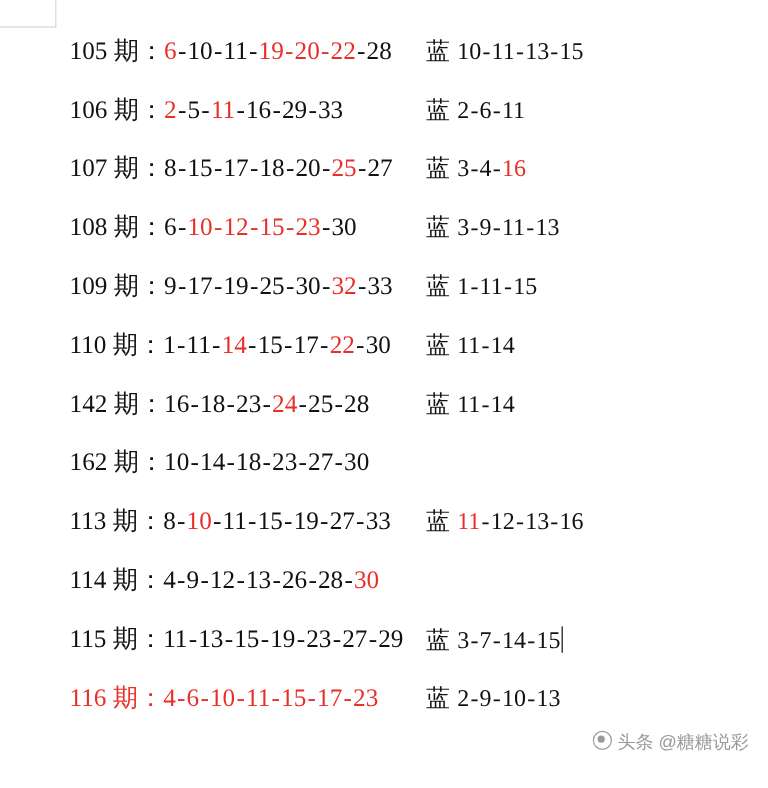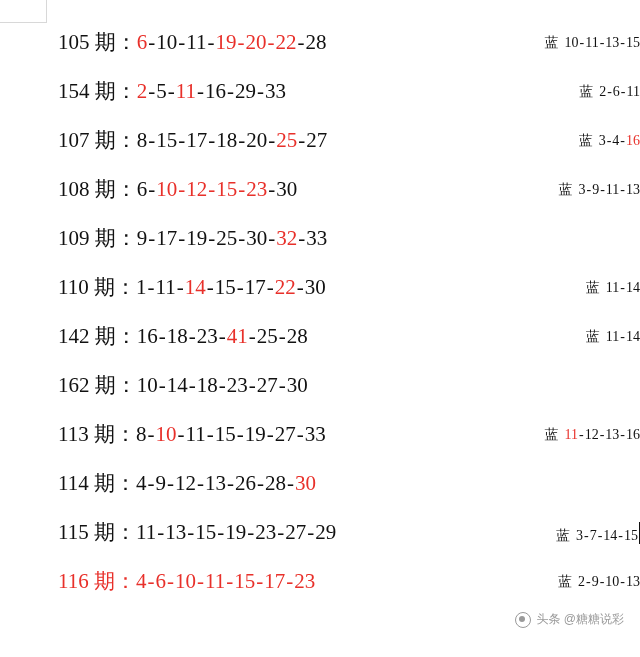--- a/index.html
+++ b/index.html
@@ -48,24 +48,23 @@
   .col-left {
     width: 355px;
     padding-left: 58px;
     box-sizing: border-box;
     font-size: 21px;
     line-height: 1;
     color: #111111;
   }
   .col-right {
     flex: 1;
-    font-size: 14px;
+    font-size: 20px;
     line-height: 1;
     color: #111111;
-    text-align: right;
   }
   .label {
     letter-spacing: 0px;
   }
   .num {
     color: #111111;
   }
   .num.hot {
     color: #e8302a;
   }
@@ -90,25 +89,25 @@
     width: 1px;
     height: 22px;
     background: #111111;
     vertical-align: -4px;
     margin-left: 1px;
   }
   .watermark {
     position: absolute;
     right: 16px;
     bottom: 14px;
-    font-size: 12px;
+    font-size: 15px;
     color: #9a9a9a;
     font-family: "Liberation Sans", "DejaVu Sans", sans-serif;
     display: flex;
-    align-items: center;
+    align-items: flex-start;
     gap: 5px;
   }
   .wm-badge {
     display: inline-block;
     width: 14px;
     height: 14px;
     border-radius: 50%;
     border: 1px solid #9a9a9a;
     position: relative;
   }
@@ -127,40 +126,41 @@
 <body>
 
 <div id="page">
   <div class="corner-notch"></div>
   <div class="rows" id="rows">
       <div class="row">
         <div class="col-left"><span class="label">105</span><span class="label"> 期：</span><span class="num hot">6</span><span class="sep">-</span><span class="num">10</span><span class="sep">-</span><span class="num">11</span><span class="sep">-</span><span class="num hot">19</span><span class="sep hot">-</span><span class="num hot">20</span><span class="sep hot">-</span><span class="num hot">22</span><span class="sep">-</span><span class="num">28</span></div>
         <div class="col-right"><span class="blue-label">蓝</span><span class="num">10</span><span class="sep">-</span><span class="num">11</span><span class="sep">-</span><span class="num">13</span><span class="sep">-</span><span class="num">15</span></div>
       </div>
       <div class="row">
-        <div class="col-left"><span class="label">154</span><span class="label"> 期：</span><span class="num hot">2</span><span class="sep">-</span><span class="num">5</span><span class="sep">-</span><span class="num hot">11</span><span class="sep">-</span><span class="num">16</span><span class="sep">-</span><span class="num">29</span><span class="sep">-</span><span class="num">33</span></div>
+        <div class="col-left"><span class="label">106</span><span class="label"> 期：</span><span class="num hot">2</span><span class="sep">-</span><span class="num">5</span><span class="sep">-</span><span class="num hot">11</span><span class="sep">-</span><span class="num">16</span><span class="sep">-</span><span class="num">29</span><span class="sep">-</span><span class="num">33</span></div>
         <div class="col-right"><span class="blue-label">蓝</span><span class="num">2</span><span class="sep">-</span><span class="num">6</span><span class="sep">-</span><span class="num">11</span></div>
       </div>
       <div class="row">
         <div class="col-left"><span class="label">107</span><span class="label"> 期：</span><span class="num">8</span><span class="sep">-</span><span class="num">15</span><span class="sep">-</span><span class="num">17</span><span class="sep">-</span><span class="num">18</span><span class="sep">-</span><span class="num">20</span><span class="sep">-</span><span class="num hot">25</span><span class="sep">-</span><span class="num">27</span></div>
         <div class="col-right"><span class="blue-label">蓝</span><span class="num">3</span><span class="sep">-</span><span class="num">4</span><span class="sep">-</span><span class="num hot">16</span></div>
       </div>
       <div class="row">
         <div class="col-left"><span class="label">108</span><span class="label"> 期：</span><span class="num">6</span><span class="sep">-</span><span class="num hot">10</span><span class="sep hot">-</span><span class="num hot">12</span><span class="sep hot">-</span><span class="num hot">15</span><span class="sep hot">-</span><span class="num hot">23</span><span class="sep">-</span><span class="num">30</span></div>
         <div class="col-right"><span class="blue-label">蓝</span><span class="num">3</span><span class="sep">-</span><span class="num">9</span><span class="sep">-</span><span class="num">11</span><span class="sep">-</span><span class="num">13</span></div>
       </div>
       <div class="row">
         <div class="col-left"><span class="label">109</span><span class="label"> 期：</span><span class="num">9</span><span class="sep">-</span><span class="num">17</span><span class="sep">-</span><span class="num">19</span><span class="sep">-</span><span class="num">25</span><span class="sep">-</span><span class="num">30</span><span class="sep">-</span><span class="num hot">32</span><span class="sep">-</span><span class="num">33</span></div>
+        <div class="col-right"><span class="blue-label">蓝</span><span class="num">1</span><span class="sep">-</span><span class="num">11</span><span class="sep">-</span><span class="num">15</span></div>
       </div>
       <div class="row">
         <div class="col-left"><span class="label">110</span><span class="label"> 期：</span><span class="num">1</span><span class="sep">-</span><span class="num">11</span><span class="sep">-</span><span class="num hot">14</span><span class="sep">-</span><span class="num">15</span><span class="sep">-</span><span class="num">17</span><span class="sep">-</span><span class="num hot">22</span><span class="sep">-</span><span class="num">30</span></div>
         <div class="col-right"><span class="blue-label">蓝</span><span class="num">11</span><span class="sep">-</span><span class="num">14</span></div>
       </div>
       <div class="row">
-        <div class="col-left"><span class="label">142</span><span class="label"> 期：</span><span class="num">16</span><span class="sep">-</span><span class="num">18</span><span class="sep">-</span><span class="num">23</span><span class="sep">-</span><span class="num hot">41</span><span class="sep">-</span><span class="num">25</span><span class="sep">-</span><span class="num">28</span></div>
+        <div class="col-left"><span class="label">142</span><span class="label"> 期：</span><span class="num">16</span><span class="sep">-</span><span class="num">18</span><span class="sep">-</span><span class="num">23</span><span class="sep">-</span><span class="num hot">24</span><span class="sep">-</span><span class="num">25</span><span class="sep">-</span><span class="num">28</span></div>
         <div class="col-right"><span class="blue-label">蓝</span><span class="num">11</span><span class="sep">-</span><span class="num">14</span></div>
       </div>
       <div class="row">
         <div class="col-left"><span class="label">162</span><span class="label"> 期：</span><span class="num">10</span><span class="sep">-</span><span class="num">14</span><span class="sep">-</span><span class="num">18</span><span class="sep">-</span><span class="num">23</span><span class="sep">-</span><span class="num">27</span><span class="sep">-</span><span class="num">30</span></div>
       </div>
       <div class="row">
         <div class="col-left"><span class="label">113</span><span class="label"> 期：</span><span class="num">8</span><span class="sep">-</span><span class="num hot">10</span><span class="sep">-</span><span class="num">11</span><span class="sep">-</span><span class="num">15</span><span class="sep">-</span><span class="num">19</span><span class="sep">-</span><span class="num">27</span><span class="sep">-</span><span class="num">33</span></div>
         <div class="col-right"><span class="blue-label">蓝</span><span class="num hot">11</span><span class="sep">-</span><span class="num">12</span><span class="sep">-</span><span class="num">13</span><span class="sep">-</span><span class="num">16</span></div>
       </div>
       <div class="row">

